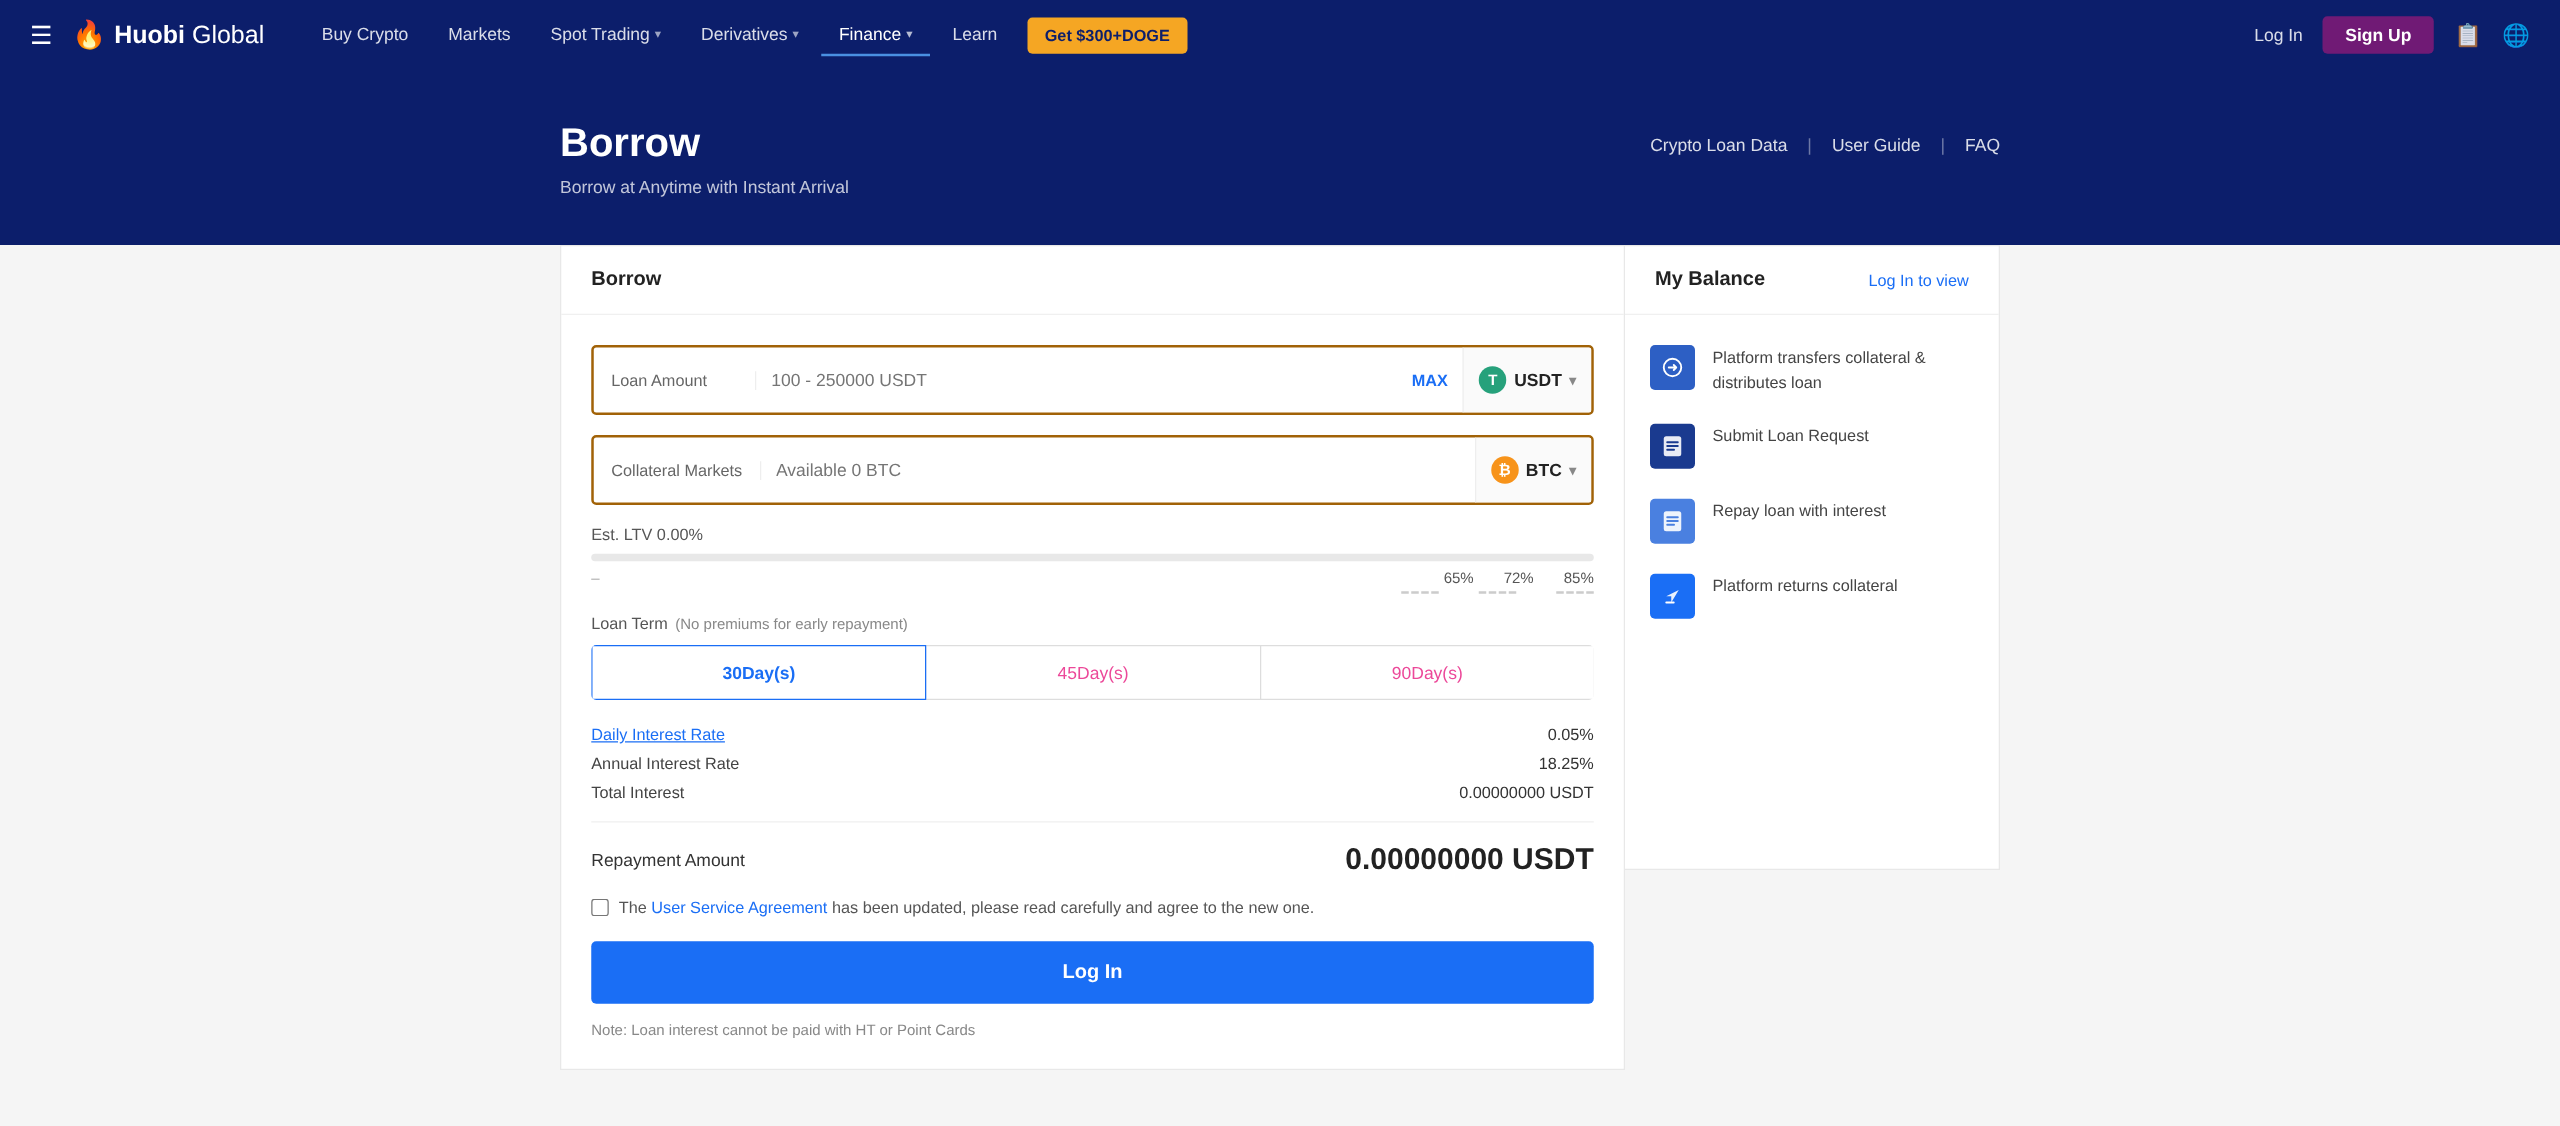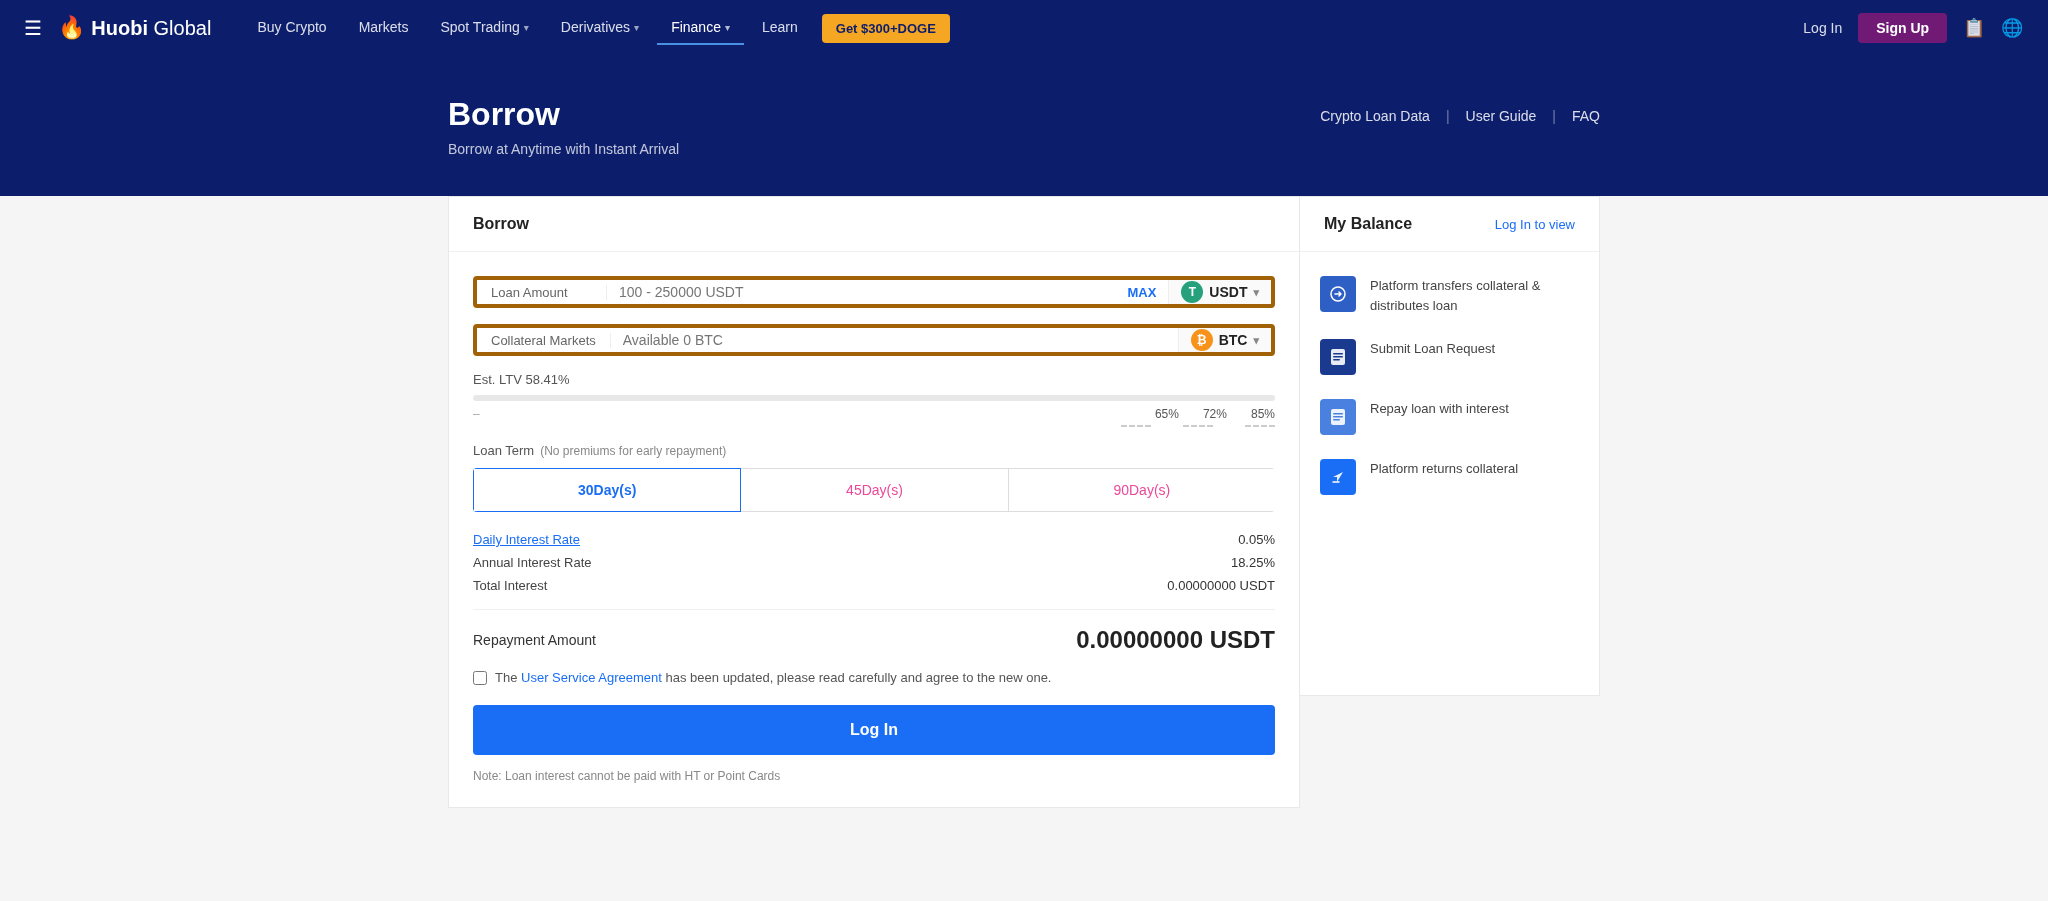--- a/index.html
+++ b/index.html
@@ -156,24 +156,24 @@
       color: #222;
     }
     .card-body {
       padding: 24px;
     }
 
     
     .form-row {
       display: flex;
       align-items: center;
-      border: 4px solid #a16207;
+      border: 2px solid #a16207;
       border-radius: 4px;
       margin-bottom: 16px;
-      height: 32px;
+      height: 56px;
       overflow: hidden;
     }
     .form-label {
       color: #666;
       font-size: 13px;
       padding: 0 14px;
       white-space: nowrap;
       min-width: 130px;
       border-right: 1px solid #eee;
     }
@@ -464,21 +464,21 @@
         <span class="form-label">Collateral Markets</span>
         <input class="form-input" type="text" placeholder="Available 0 BTC" style="">
         <div class="form-currency">
           <div class="currency-icon btc">₿</div>
           <span>BTC</span>
           <span class="chevron-down">▾</span>
         </div>
       </div>
 
       
-      <div class="ltv-row">Est. LTV 58.41%</div>
+      <div class="ltv-row">Est. LTV 0.00%</div>
 
       
       <div class="bar-section">
         <div class="ltv-bar-track">
           <div class="ltv-bar-fill"></div>
         </div>
         <div style="display:flex; justify-content:space-between; align-items:center; margin-bottom:4px;">
           <span class="bar-dash">–</span>
           <div style="display:flex; gap:24px;">
             <span style="font-size:12px;color:#555;">65%</span>

